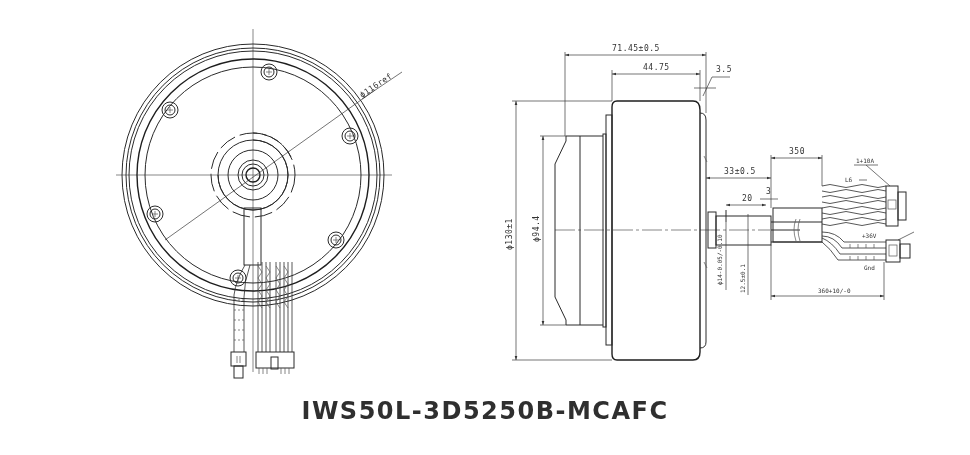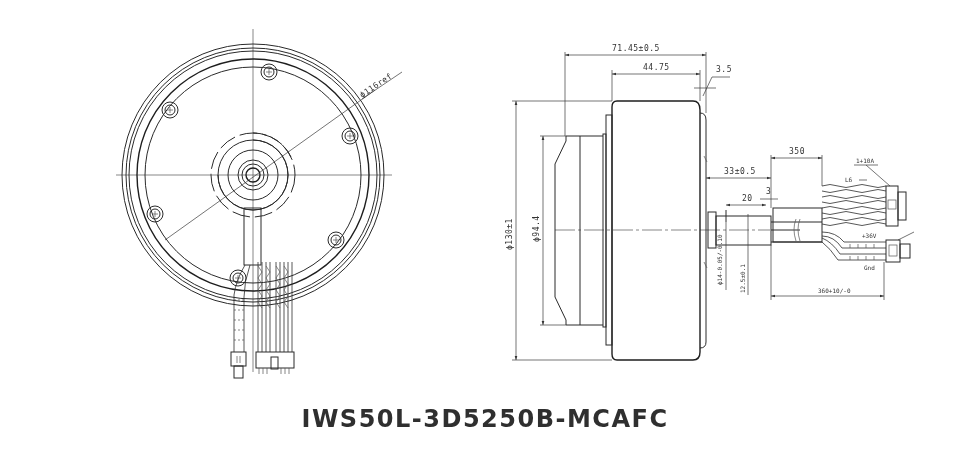--- a/index.html
+++ b/index.html
@@ -8,21 +8,21 @@
   .ln { stroke: #2a2a2a; fill: none; stroke-width: 1; }
   .thin { stroke: #555; fill: none; stroke-width: 0.7; }
   .thick { stroke: #1e1e1e; fill: none; stroke-width: 1.4; }
   .dim { stroke: #3a3a3a; fill: none; stroke-width: 0.7; }
   .dimtxt { font-family: "DejaVu Sans Mono", monospace; font-size: 8px; fill: #333; letter-spacing: 0.5px; }
   .tinytxt { font-family: "DejaVu Sans Mono", monospace; font-size: 6px; fill: #333; }
   .wire { stroke: #2d2d2d; fill: none; stroke-width: 0.8; }
   .title {
     position: absolute; left: 0; width: 970px; top: 397px; text-align: center;
     font-family: "DejaVu Sans", sans-serif; font-weight: bold; font-size: 24px;
-    color: #2f2f2f; letter-spacing: 1.5px; margin-top: 8px;
+    color: #2f2f2f; letter-spacing: 1.5px;
   }
 </style>
 </head>
 <body>
 
 <svg id="drawing" viewBox="0 0 970 455" xmlns="http://www.w3.org/2000/svg">
 
   <g>
 
     <line class="thin" x1="116" y1="175" x2="392" y2="175"></line>

